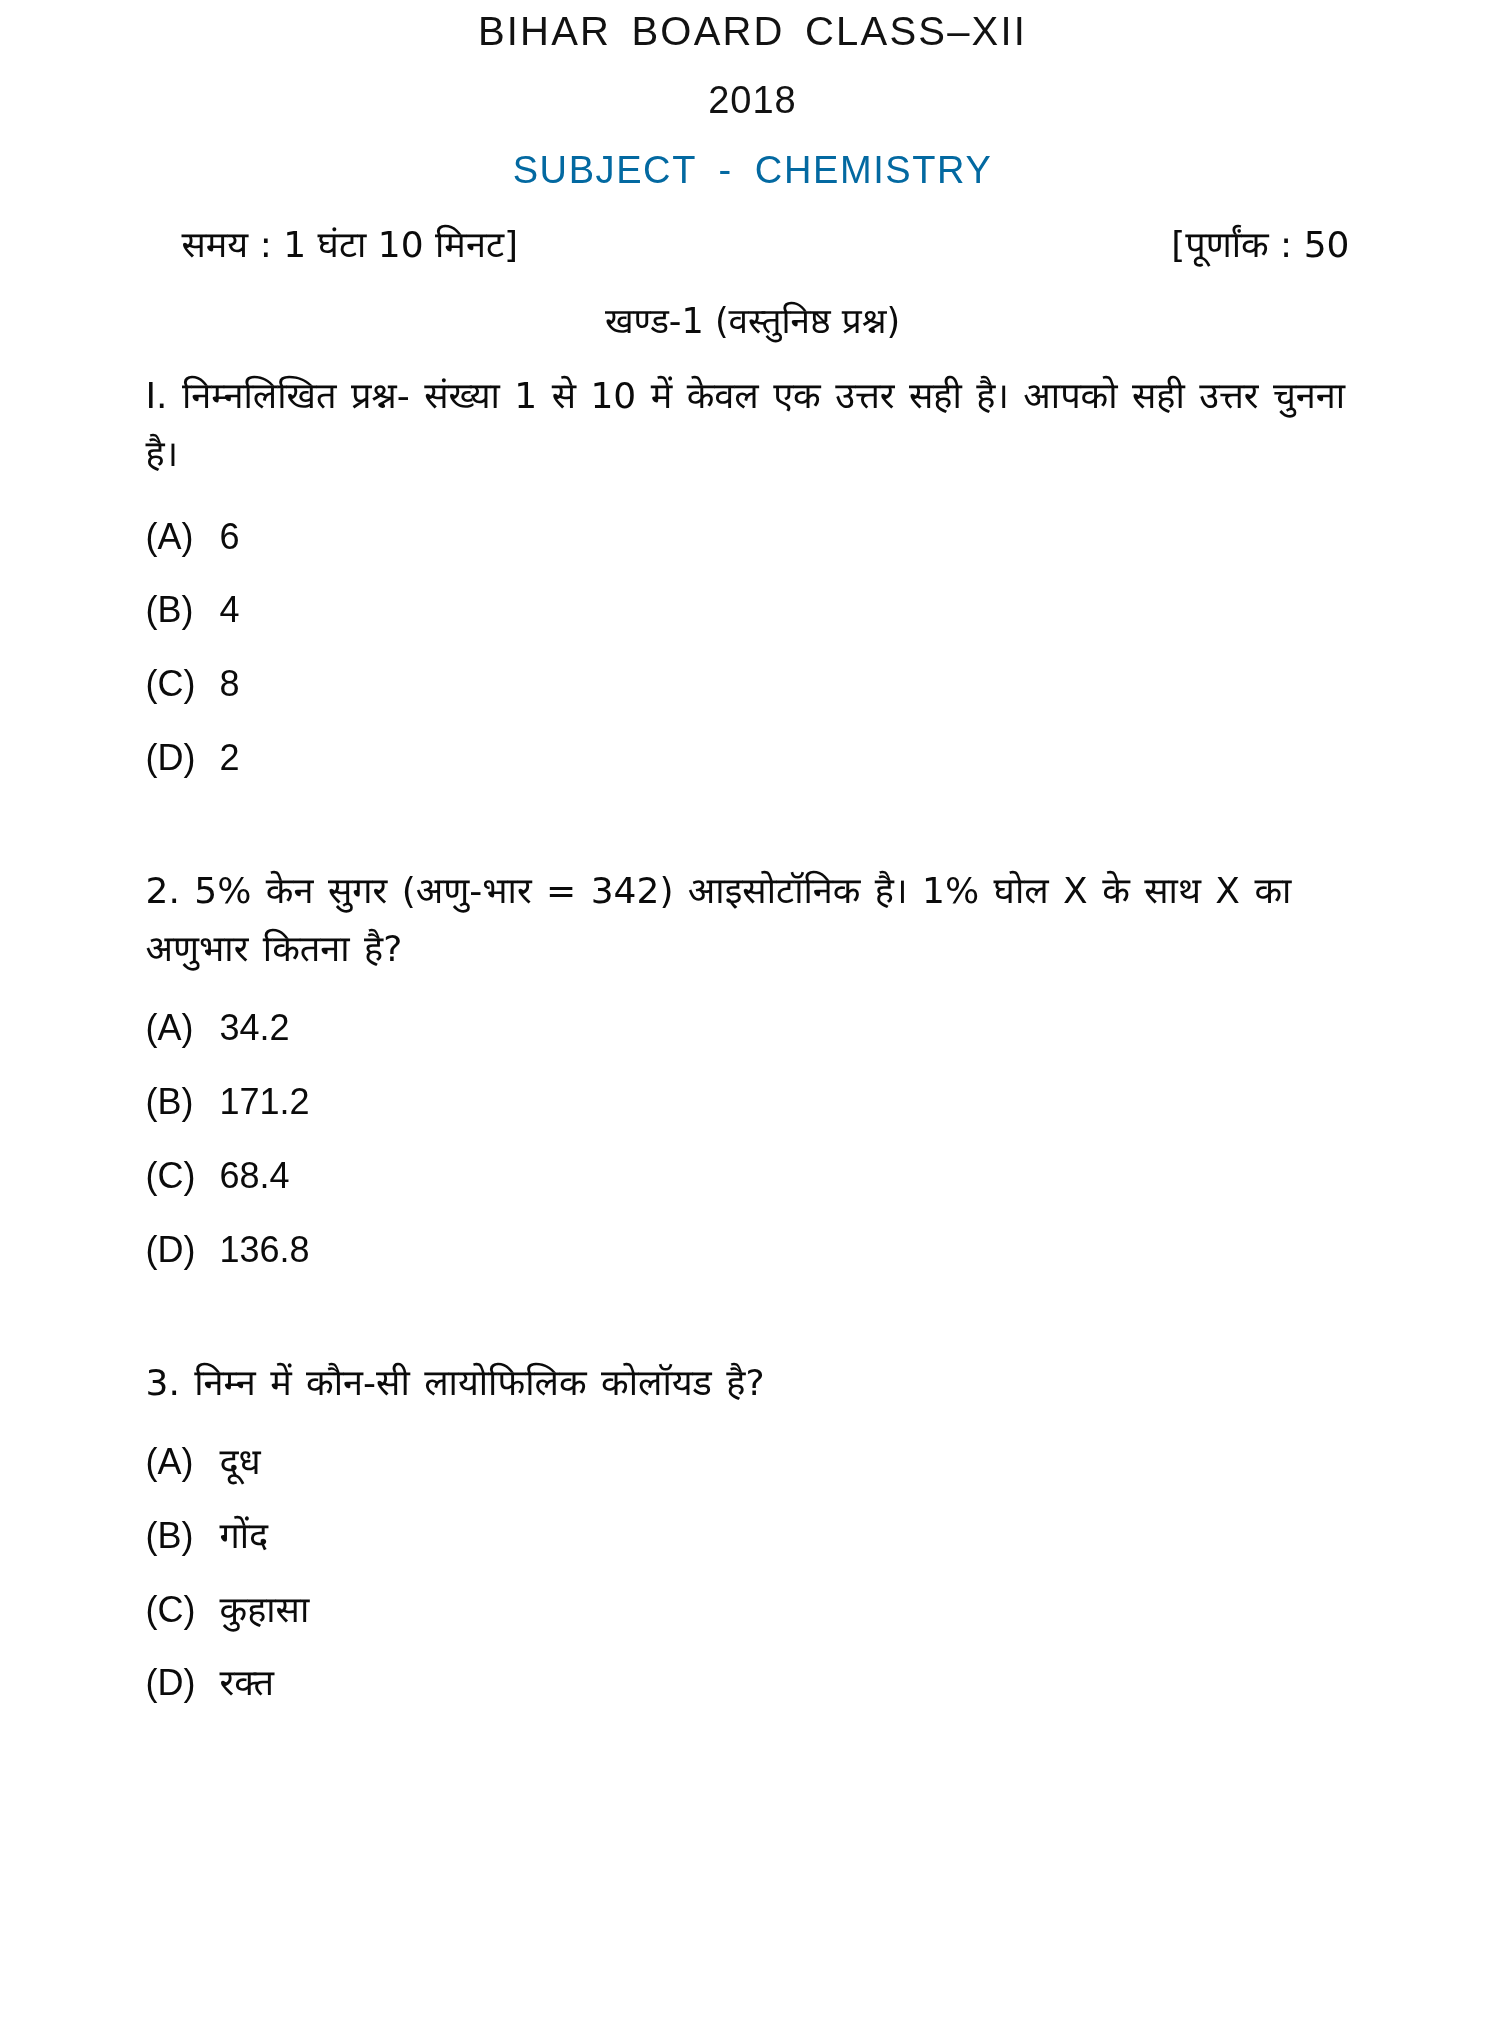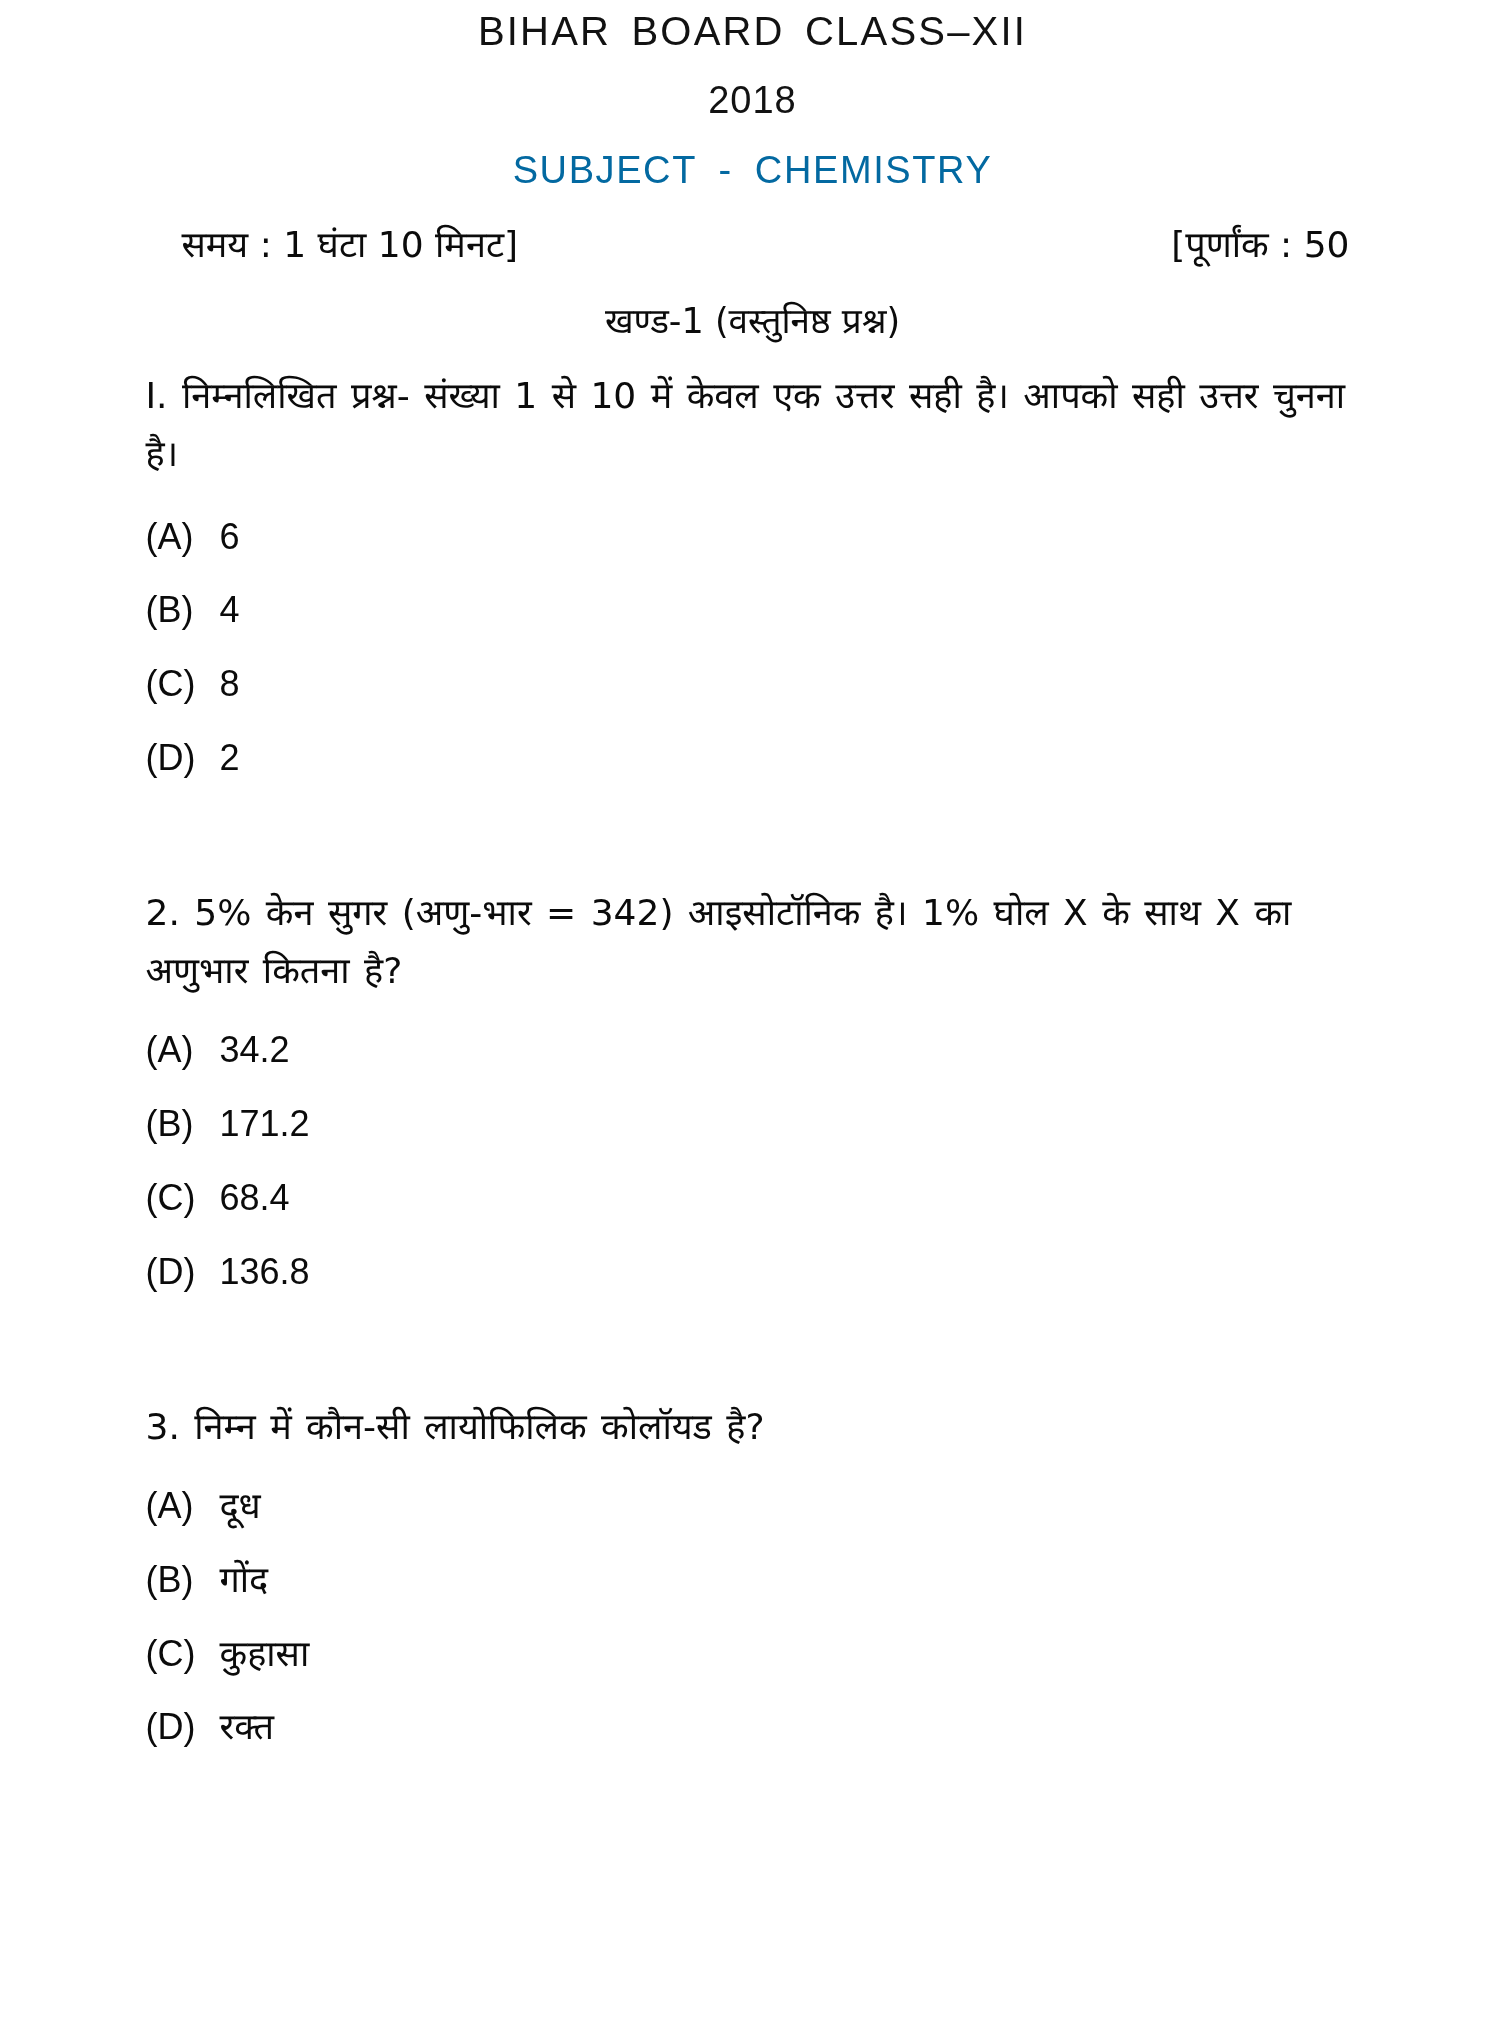--- a/index.html
+++ b/index.html
@@ -97,21 +97,21 @@
     text-align: left;
     word-spacing: 3px;
   }
 
   
   .question-block {
     margin-top: 30px;
   }
 
   .question-block.gap-large {
-    margin-top: 102px;
+    margin-top: 80px;
   }
 
   .question-text {
     font-size: 36px;
     line-height: 1.62;
     word-spacing: 3px;
   }
 
   .options {
     margin: 0;

